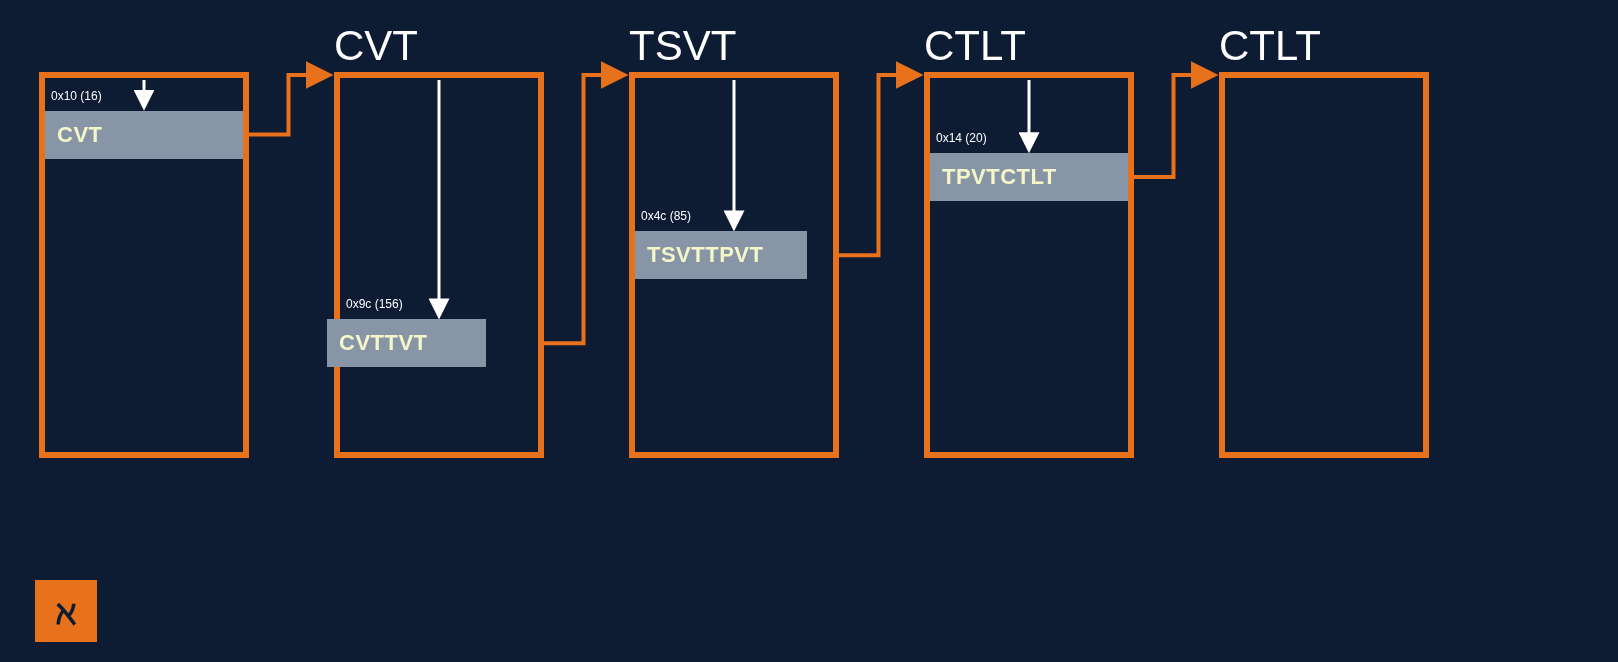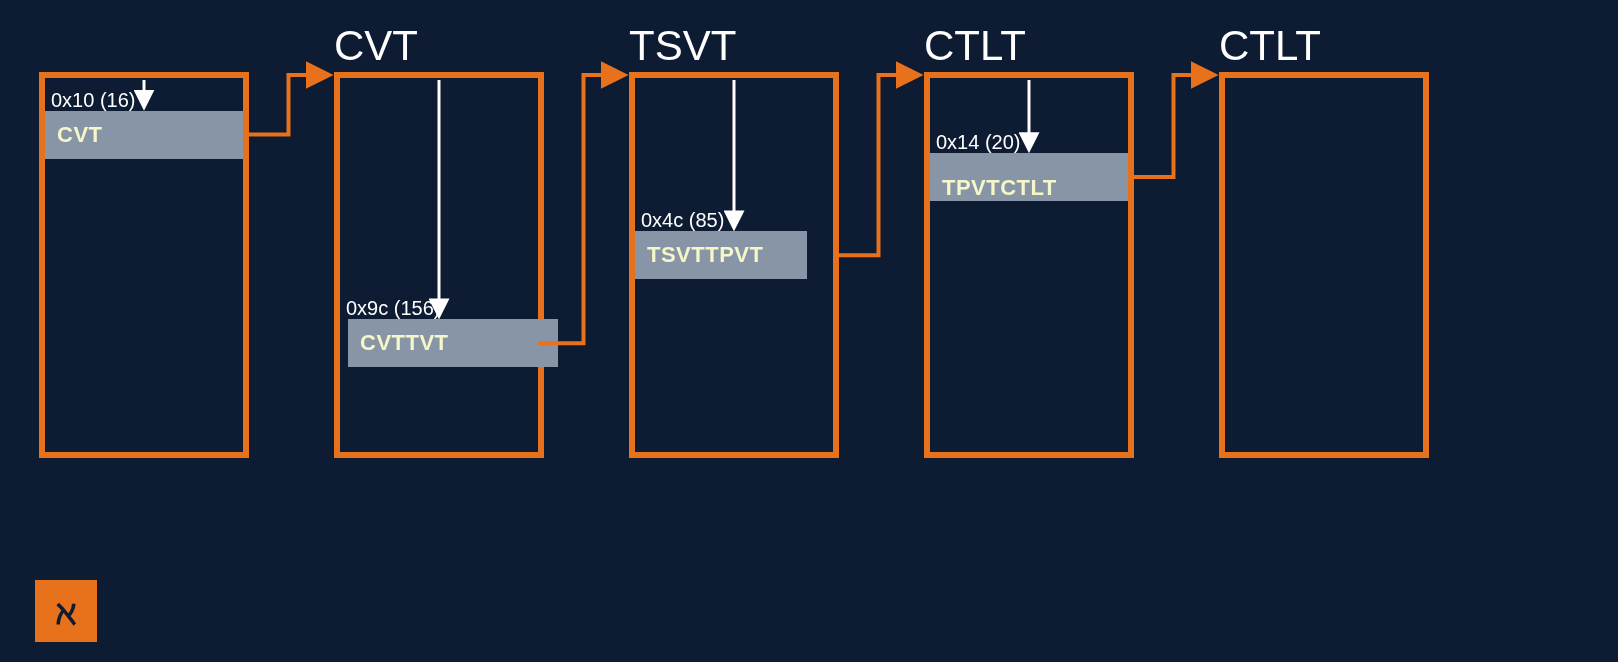--- a/index.html
+++ b/index.html
@@ -1,21 +1,21 @@
 <!DOCTYPE html>
 <html><head>
 <meta charset="utf-8">
 <style>
   html,body{margin:0;padding:0;background:#0d1b33;width:1618px;height:662px;font-family:Helvetica,Arial,sans-serif;color:#fff;overflow:hidden}
   .stage{position:relative;width:1618px;height:662px}
   .title{position:absolute;font-size:42px;font-weight:400;color:#fff}
   .box{position:absolute;border:6px solid #e8711c;box-sizing:border-box}
   .band{position:absolute;background:#8795a6;height:48px;display:flex;align-items:center;padding-left:12px;box-sizing:border-box}
   .band-label{color:#f5f7c8;font-weight:700;font-size:22px;letter-spacing:.5px}
-  .offset{position:absolute;font-size:20px;color:#fff;white-space:nowrap}
+  .offset{position:absolute;font-size:12px;color:#fff;white-space:nowrap}
   svg.connectors{position:absolute;left:0;top:0;pointer-events:none}
   .logo{position:absolute;left:35px;bottom:20px;width:62px;height:62px;background:#e8711c;display:flex;align-items:center;justify-content:center;font-weight:900;font-size:34px;color:#0d1b33;font-family:Georgia,serif}
 </style>
 </head>
 <body>
 <div class="stage">
 
 <div class="title" style="left:334px;top:22px">CVT</div>
 <div class="title" style="left:629px;top:22px">TSVT</div>
 <div class="title" style="left:924px;top:22px">CTLT</div>
@@ -26,31 +26,31 @@
 <div class="box" style="left:629px;top:72px;width:210px;height:386px"></div>
 <div class="box" style="left:924px;top:72px;width:210px;height:386px"></div>
 <div class="box" style="left:1219px;top:72px;width:210px;height:386px"></div>
 
 <div class="offset" id="off0" style="left: 51px; top: 88.6px;">0x10 (16)</div>
 <div class="band" id="band0" style="left: 45px; top: 110.6px; width: 198px;">
       <span class="band-label">CVT</span>
     </div>
 
 <div class="offset" id="off1" style="left: 346px; top: 297.24px;">0x9c (156)</div>
-<div class="band" id="band1" style="left: 348px; top: 319.24px; width: 210px; text-align: right;">
+<div class="band" id="band1" style="left: 327px; top: 319.24px; width: 159px; text-align: right;">
       <span class="band-label">CVTTVT</span>
     </div>
 
 <div class="offset" id="off2" style="left: 641px; top: 209.22px;">0x4c (85)</div>
 <div class="band" id="band2" style="left: 635px; top: 231.22px; width: 172px;">
       <span class="band-label">TSVTTPVT</span>
     </div>
 
 <div class="offset" id="off3" style="left: 936px; top: 130.98px;">0x14 (20)</div>
-<div class="band" id="band3" style="left: 930px; top: 152.98px; width: 198px; align-items: flex-end;">
+<div class="band" id="band3" style="left: 930px; top: 152.98px; width: 198px;">
       <span class="band-label">TPVTCTLT</span>
     </div>
 
 <svg class="connectors" id="svg" width="1618" height="662">
   <defs>
     <marker id="arr-white" viewBox="0 0 10 10" refX="8" refY="5" markerWidth="7" markerHeight="7" orient="auto-start-reverse">
       <path d="M0 0 L10 5 L0 10 z" fill="#ffffff"></path>
     </marker>
     <marker id="arr-orange" viewBox="0 0 10 10" refX="8" refY="5" markerWidth="7" markerHeight="7" orient="auto-start-reverse">
       <path d="M0 0 L10 5 L0 10 z" fill="#e8711c"></path>

